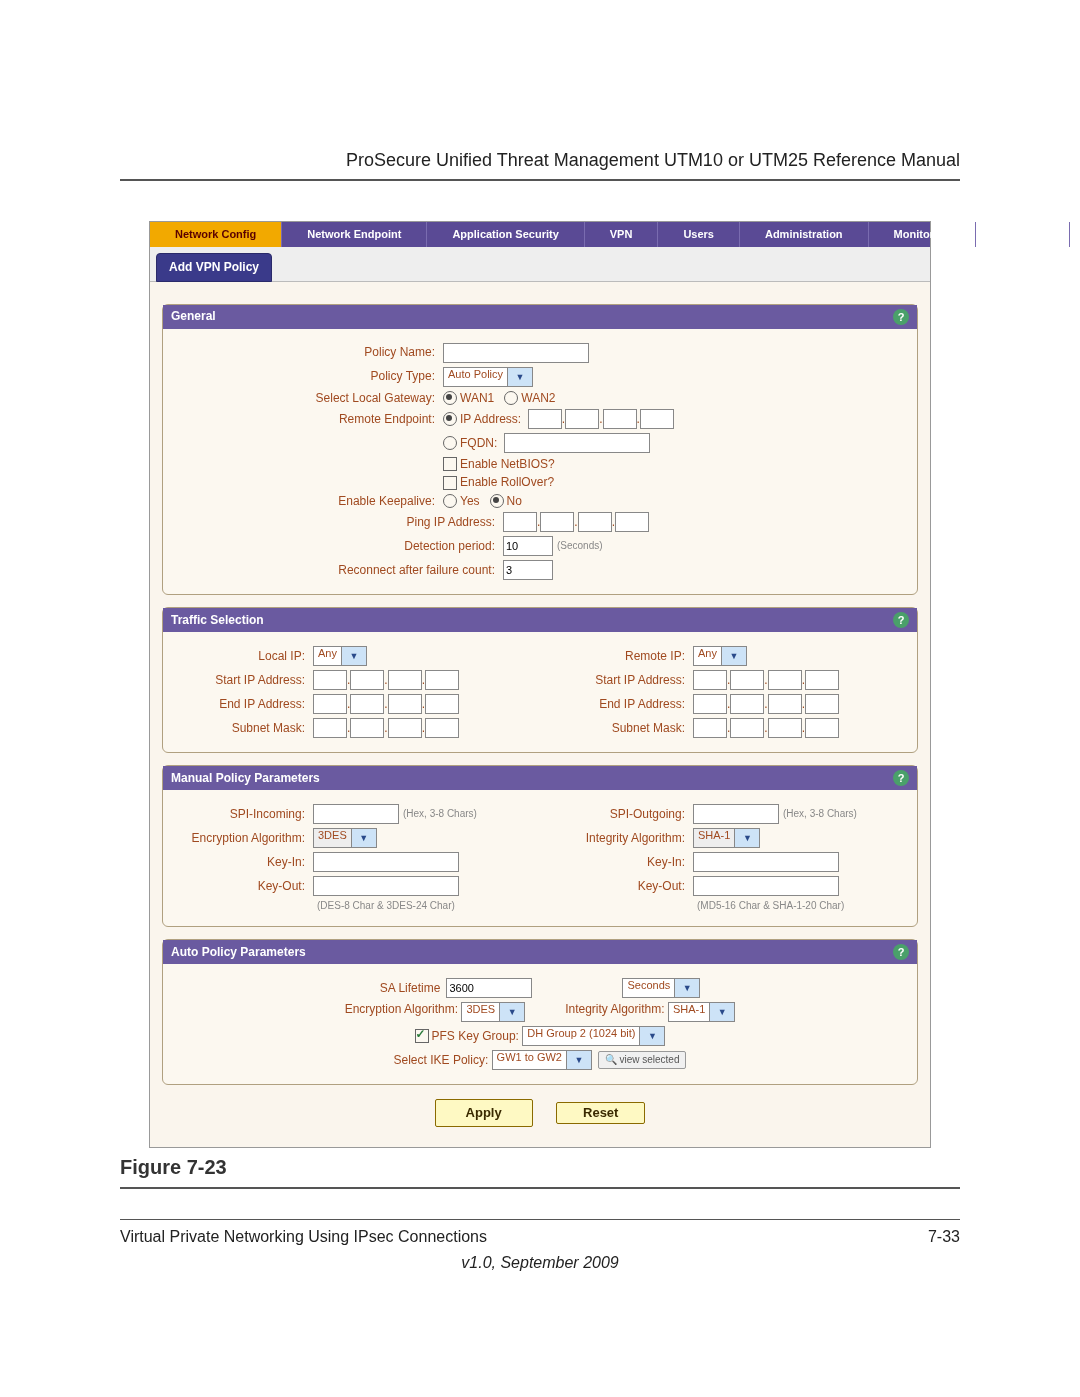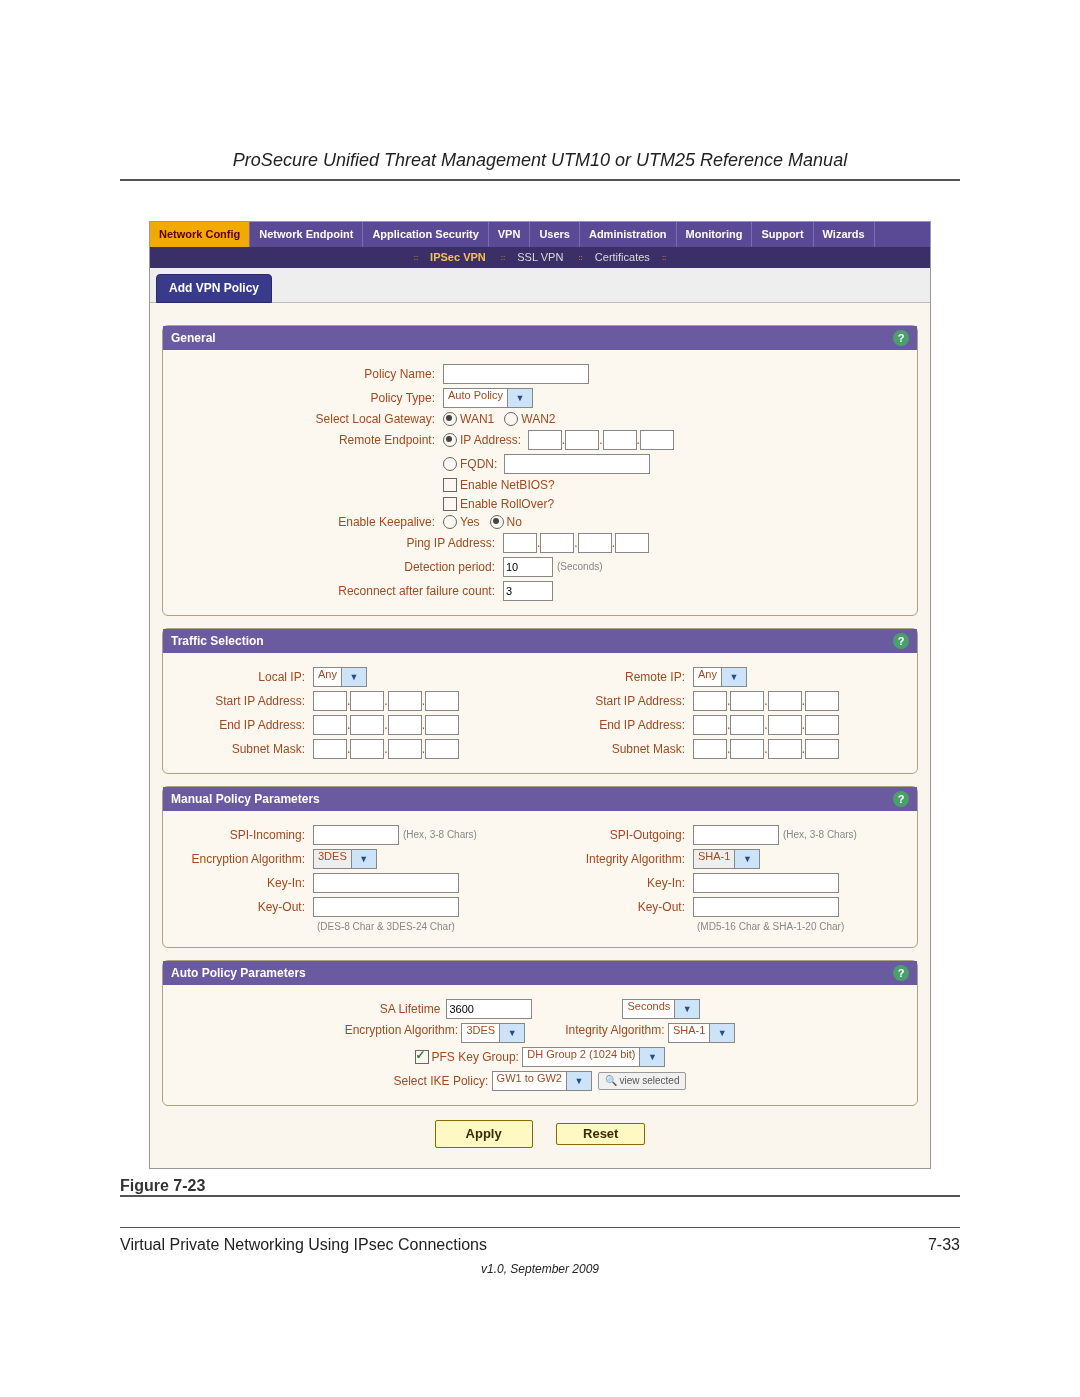--- a/index.html
+++ b/index.html
@@ -1,23 +1,23 @@
 <!DOCTYPE html>
 <html><head>
 <meta charset="utf-8">
 <style>
   html,body{margin:0;padding:0;background:#fff;font-family:Arial,Helvetica,sans-serif;font-size:12px;color:#333}
   .page{width:1080px;height:1397px;box-sizing:border-box;padding:150px 120px 60px 120px;position:relative}
-  .doc-title{font-style:italic;text-align:center;font-size:18px;color:#222;margin-bottom:8px}
+  .doc-title{text-align:right;font-size:18px;color:#222;margin-bottom:8px}
   hr.rule{border:none;border-top:2px solid #555;margin:0}
   .figure-wrap{margin:40px 0 8px 0;display:flex;justify-content:center}
   .router-ui{width:780px;border:1px solid #999;background:#FAF5ED;font-size:12px;line-height:1.2}
   
   .topnav{display:flex;background:#5a4a95;color:#fff;font-weight:bold;font-size:11px}
-  .topnav div{padding:6px 9px;border-right:1px solid #7a6cb0;cursor:pointer;white-space:nowrap}
+  .topnav div{padding:6px 25px;border-right:1px solid #7a6cb0;cursor:pointer;white-space:nowrap}
   .topnav .active-tab{background:#F2A900;color:#5a0000}
   .subnav{background:#3a2f66;color:#e0c050;text-align:center;padding:4px 0;font-size:11px}
   .subnav span{margin:0 6px;color:#dcdcdc}
   .subnav .bullet{color:#d8b040;font-size:8px;vertical-align:middle}
   .subnav .active{color:#f6c24a;font-weight:bold}
   .page-head{background:#eee;border-bottom:1px solid #bbb;padding:0}
   .page-head span{display:inline-block;background:#3a3a8a;color:#fff;font-weight:bold;font-size:12px;padding:6px 12px;border:1px solid #2a2a6a;border-radius:4px 4px 0 0;margin:6px 0 -1px 6px}
   .form-area{padding:10px 12px 16px 12px}
   .section{border:1px solid #b0a080;margin:12px 0 0 0;border-radius:6px;background:#FCF8F0}
   .sec-head{background:#6a5aa0;color:#fff;font-weight:bold;font-size:12px;padding:4px 8px;display:flex;justify-content:space-between;align-items:center}
@@ -39,24 +39,24 @@
   .radio.sel::after{content:"";position:absolute;left:2px;top:2px;width:6px;height:6px;background:#444;border-radius:50%}
   .check.sel::after{content:"✓";position:absolute;left:0;top:-3px;color:#2a7a3a;font-size:12px;font-weight:bold}
   .hint{color:#888;font-size:10px;margin-left:4px}
   .two-col{display:flex;gap:30px}
   .two-col>div{flex:1}
   .btnbar{text-align:center;padding:14px 0 4px 0}
   .btn{display:inline-block;background:#fef9c3;color:#3a2a00;border:1px solid #8a6a00;font-weight:bold;padding:5px 30px;margin:0 10px;border-radius:2px;font-size:13px}
   .btn.reset{padding:2px 26px}
   .smbtn{display:inline-flex;align-items:center;border:1px solid #999;background:#f0f0f0;color:#555;font-size:10px;padding:2px 6px;border-radius:2px;margin-left:6px}
   .smbtn::before{content:"🔍";font-size:10px;margin-right:2px}
-  .fig-caption{font-weight:bold;font-size:16px;margin:8px 0 0 0}
+  .fig-caption{font-weight:bold;font-size:20px;margin:8px 0 8px 0}
   .footer-line{border:none;border-top:1px solid #555;margin:12px 0 8px 0}
   .footer{display:flex;justify-content:space-between;font-size:16px;color:#222}
-  .footer-ver{text-align:center;font-style:italic;font-size:12px;margin-top:8px;color:#222}
+  .footer-ver{text-align:center;font-style:italic;font-size:16px;margin-top:8px;color:#222}
 </style>
 </head>
 <body>
 
 <div class="page">
 
   <div class="doc-title">ProSecure Unified Threat Management UTM10 or UTM25 Reference Manual</div>
   <hr class="rule">
 
   <div class="figure-wrap">
@@ -67,25 +67,20 @@
         <div>Network Endpoint</div>
         <div>Application Security</div>
         <div>VPN</div>
         <div>Users</div>
         <div>Administration</div>
         <div>Monitoring</div>
         <div>Support</div>
         <div>Wizards</div>
       </div>
 
-      <div class="subnav">
-        <span class="bullet">::</span><span class="active">IPSec VPN</span>
-        <span class="bullet">::</span><span>SSL VPN</span>
-        <span class="bullet">::</span><span>Certificates</span><span class="bullet">::</span>
-      </div>
 
       <div class="page-head">
         <span>Add VPN Policy</span>
       </div>
 
       <div class="form-area">
 
         <div class="section">
           <div class="sec-head">
             <span>General</span>

